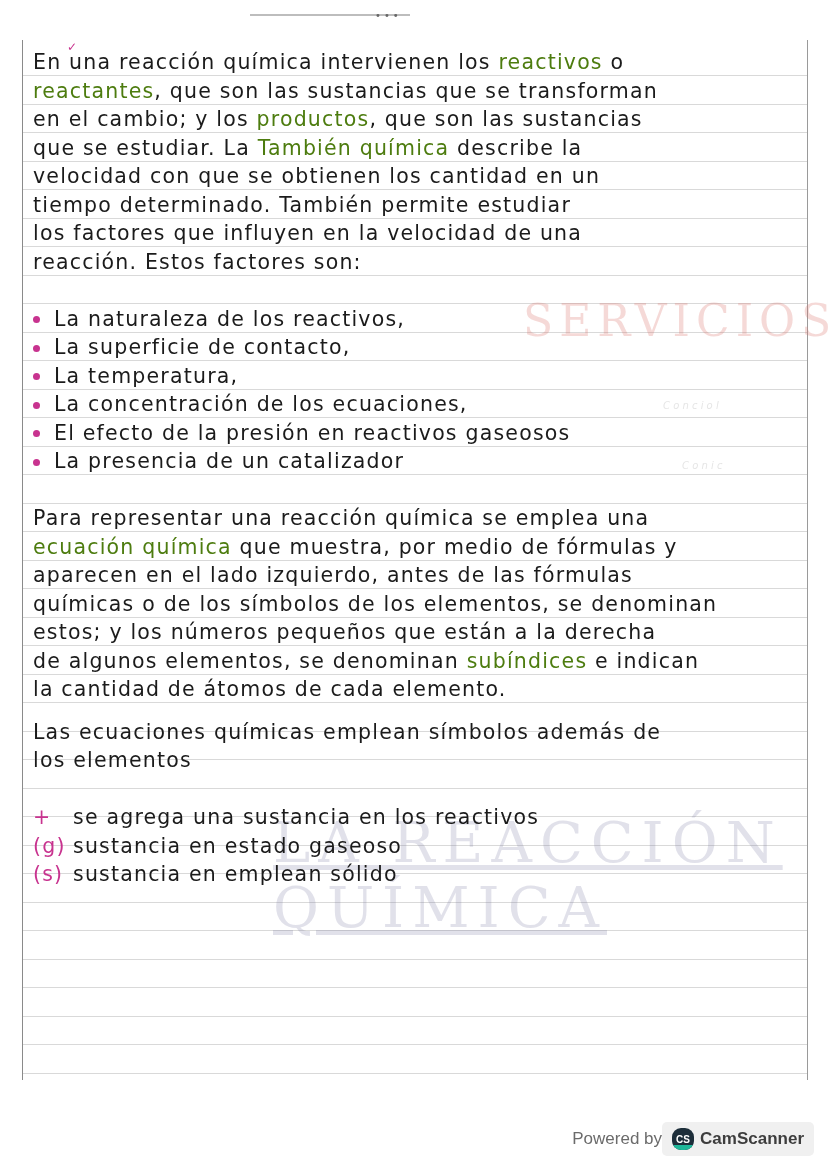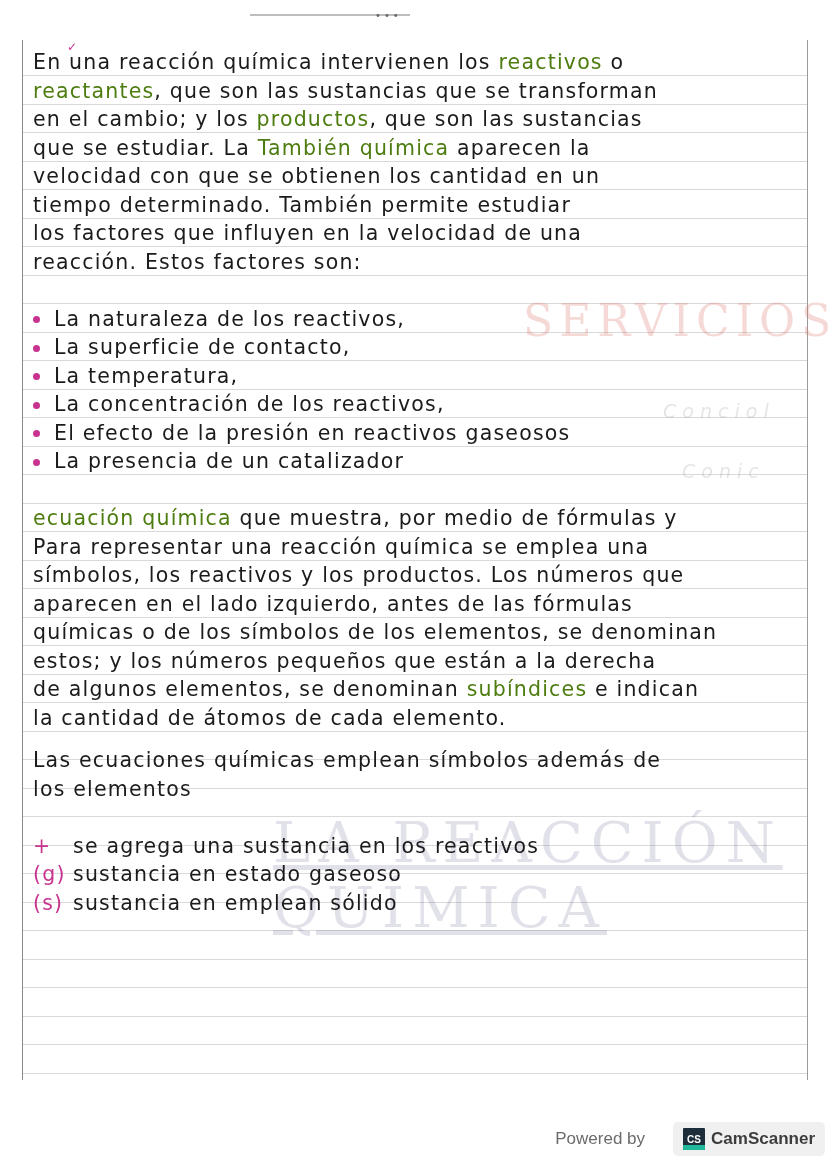--- a/index.html
+++ b/index.html
@@ -3,32 +3,32 @@
 <meta charset="utf-8">
 <style>
   html,body{margin:0;padding:0;background:#ffffff;}
   body{width:828px;height:1171px;position:relative;overflow:hidden;font-family:"DejaVu Sans",sans-serif;}
   .topmark{position:absolute;top:14px;left:250px;width:160px;height:2px;background:#bdbdbd;}
   .topdots{position:absolute;top:10px;left:375px;color:#666;font-size:10px;letter-spacing:3px;}
   .page{position:absolute;left:22px;top:40px;width:784px;height:1040px;border-left:1.5px solid #8a8a8a;border-right:1.5px solid #9a9a9a;
         background:repeating-linear-gradient(to bottom,#ffffff 0,#ffffff 27.5px,#d9d9d9 27.5px,#d9d9d9 28.5px);background-position:0 8px;}
   .ghost{position:absolute;color:rgba(220,120,110,0.28);font-family:"DejaVu Serif",serif;font-size:44px;letter-spacing:6px;}
   .ghost2{position:absolute;color:rgba(120,120,160,0.22);font-family:"DejaVu Serif",serif;font-size:56px;letter-spacing:8px;text-decoration:underline;}
-  .ghost3{position:absolute;color:rgba(150,150,150,0.25);font-size:19px;font-style:italic;}
+  .ghost3{position:absolute;color:rgba(150,150,150,0.25);font-size:10px;font-style:italic;}
   .content{position:absolute;left:33px;top:48px;width:770px;font-family:"DejaVu Sans",sans-serif;font-size:20.5px;color:#1b1b1b;letter-spacing:1.2px;}
   .line{height:28.5px;line-height:28.5px;white-space:nowrap;}
   .pink{color:#4d7c0f;}
   .gap{height:28.5px;}
   .bullet{display:inline-block;width:7px;height:7px;border-radius:50%;background:#c8338f;margin-right:14px;vertical-align:middle;}
   .sym{color:#c8338f;display:inline-block;width:40px;}
   .pencil{position:absolute;left:67px;top:40px;color:#c8338f;font-size:12px;}
-  .footer{position:absolute;right:3px;top:1122px;display:flex;align-items:center;gap:28px;font-family:"Liberation Sans",sans-serif;text-align:right;}
+  .footer{position:absolute;right:14px;top:1122px;display:flex;align-items:center;gap:0;font-family:"Liberation Sans",sans-serif;text-align:right;}
   .powered{color:#6b6b6b;font-size:17px;}
   .cs-badge{display:flex;align-items:center;gap:6px;background:#f0f0f0;border-radius:5px;padding:6px 10px;}
-  .cs-logo{width:22px;height:22px;border-radius:1px;background:#1d2e3a;color:#fff;font-size:10px;font-weight:bold;display:flex;align-items:center;justify-content:center;position:relative;overflow:hidden;}
+  .cs-logo{width:22px;height:22px;border-radius:9px;background:#1d2e3a;color:#fff;font-size:10px;font-weight:bold;display:flex;align-items:center;justify-content:center;position:relative;overflow:hidden;}
   .cs-logo::after{content:"";position:absolute;left:0;right:0;bottom:0;height:5px;background:#1fb89a;}
   .cs-name{color:#3d3d3d;font-size:17px;font-weight:bold;}
 </style>
 </head>
 <body>
 
 <div class="topmark"></div>
 <div class="topdots">•••</div>
 
 <div class="page">
@@ -39,44 +39,43 @@
 </div>
 
 <div class="pencil">✓</div>
 
 <div class="content">
 
   <div id="p1">
       <div class="line"><span>En una reacción química intervienen los </span><span class="pink">reactivos</span><span> o</span></div>
       <div class="line"><span class="pink">reactantes</span><span>, que son las sustancias que se transforman</span></div>
       <div class="line"><span>en el cambio; y los </span><span class="pink">productos</span><span>, que son las sustancias</span></div>
-      <div class="line"><span>que se estudiar. La </span><span class="pink">También química</span><span> aparecen la</span></div>
+      <div class="line"><span>que se estudiar. La </span><span class="pink">También química</span><span> describe la</span></div>
       <div class="line"><span>velocidad con que se obtienen los cantidad en un</span></div>
       <div class="line"><span>tiempo determinado. También permite estudiar</span></div>
       <div class="line"><span>los factores que influyen en la velocidad de una</span></div>
       <div class="line"><span>reacción. Estos factores son:</span></div>
     </div>
 
   <div class="gap"></div>
 
   <div>
     <div class="line"><span class="bullet"></span><span>La naturaleza de los reactivos,</span></div>
     <div class="line"><span class="bullet"></span><span>La superficie de contacto,</span></div>
     <div class="line"><span class="bullet"></span><span>La temperatura,</span></div>
-    <div class="line"><span class="bullet"></span><span>La concentración de los reactivos,</span></div>
+    <div class="line"><span class="bullet"></span><span>La concentración de los ecuaciones,</span></div>
     <div class="line"><span class="bullet"></span><span>El efecto de la presión en reactivos gaseosos</span></div>
     <div class="line"><span class="bullet"></span><span>La presencia de un catalizador</span></div>
   </div>
 
   <div class="gap"></div>
 
   <div id="p2">
+      <div class="line"><span>Para representar una reacción química se emplea una</span></div>
       <div class="line"><span class="pink">ecuación química</span><span> que muestra, por medio de fórmulas y</span></div>
-      <div class="line"><span>Para representar una reacción química se emplea una</span></div>
-      <div class="line"><span>símbolos, los reactivos y los productos. Los números que</span></div>
       <div class="line"><span>aparecen en el lado izquierdo, antes de las fórmulas</span></div>
       <div class="line"><span>químicas o de los símbolos de los elementos, se denominan</span></div>
       <div class="line"><span>estos; y los números pequeños que están a la derecha</span></div>
       <div class="line"><span>de algunos elementos, se denominan </span><span class="pink">subíndices</span><span> e indican</span></div>
       <div class="line"><span>la cantidad de átomos de cada elemento.</span></div>
     </div>
 
   <div class="gap" style="height:14px"></div>
 
   <div id="p3">

